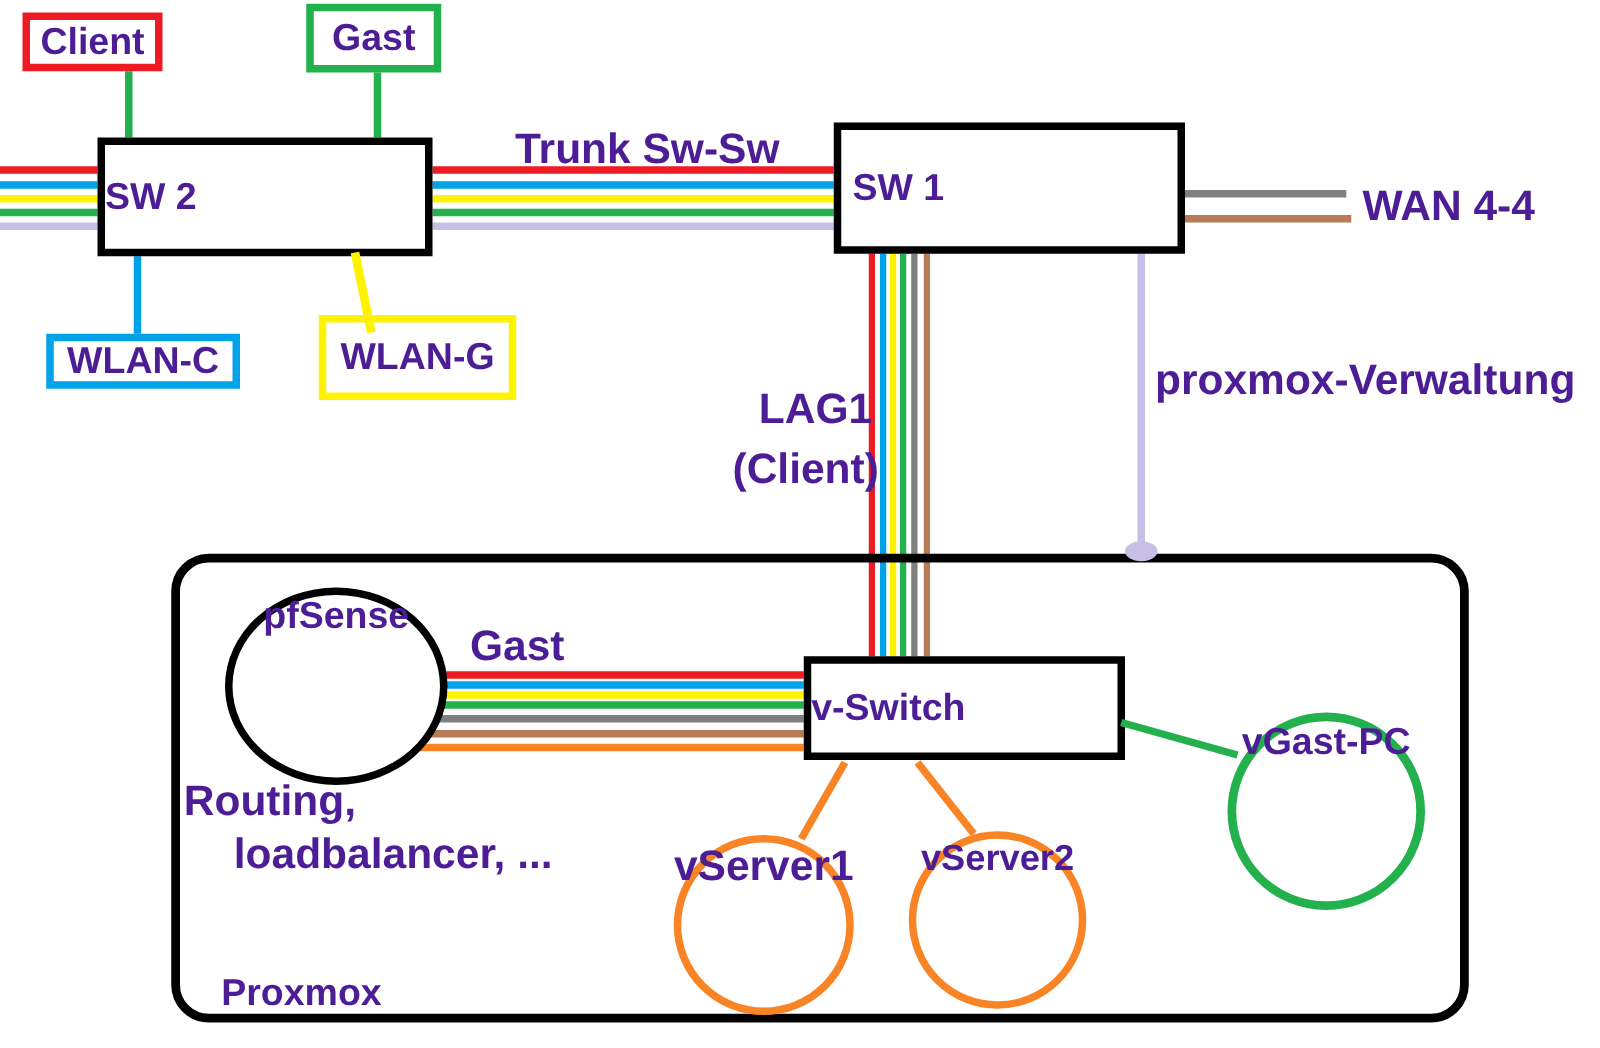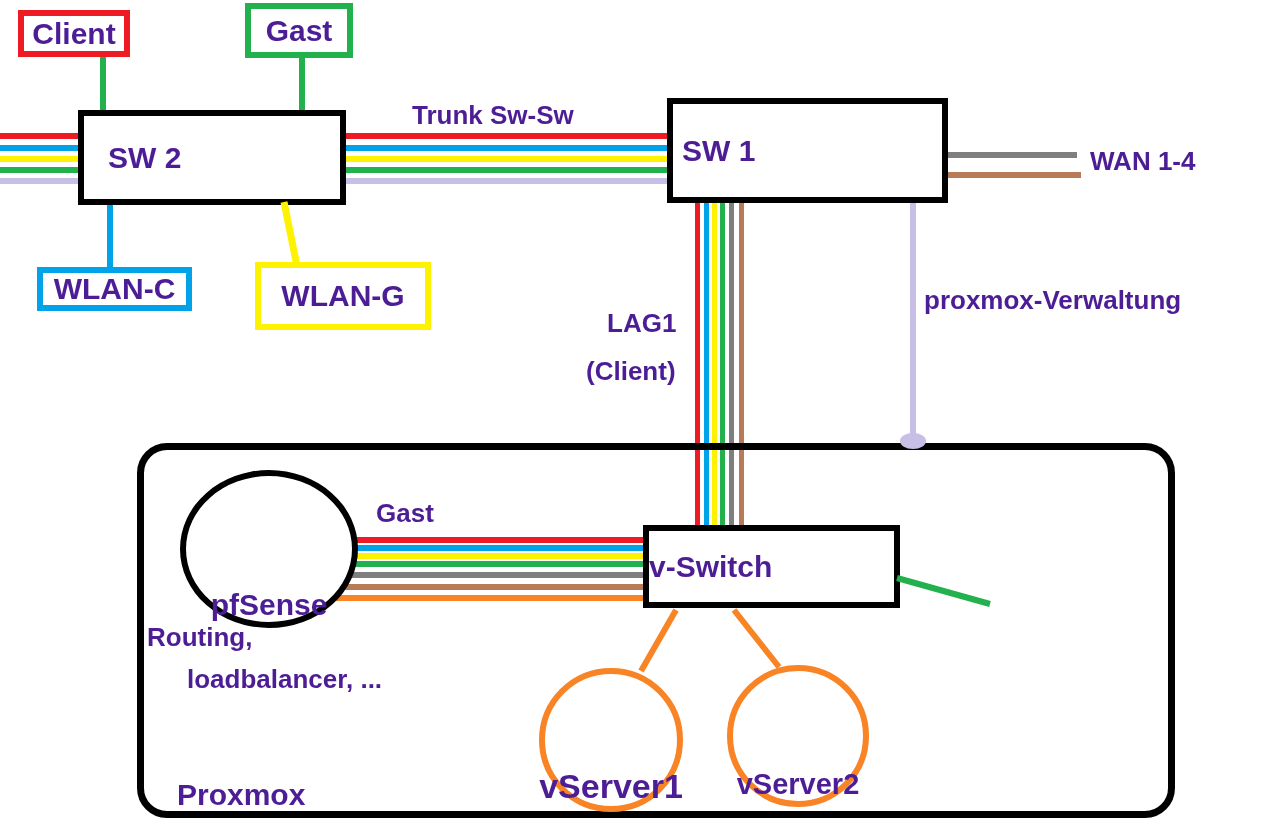--- a/index.html
+++ b/index.html
@@ -16,41 +16,41 @@
   .c-lavender{background:var(--lavender,#C8BFE7);}
   .c-gray{background:var(--gray,#7F7F7F);}
   .c-brown{background:var(--brown,#B97A57);}
   .c-orange{background:var(--orange,#F88425);}
 
   
   .node{position:absolute;background:#fff;display:flex;align-items:center;justify-content:center;
         box-sizing:border-box;z-index:3;font-size:30px;white-space:nowrap;}
   #client{left:18px;top:10px;width:112px;height:47px;border:6px solid var(--red,#ED1C24);}
   #gast{left:245px;top:3px;width:108px;height:55px;border:6px solid var(--green,#22B14C);}
-  #sw2{left:78px;top:110px;width:268px;height:95px;border:6px solid #000;justify-content:flex-start;padding-left:24px;}
+  #sw2{left:78px;top:110px;width:268px;height:95px;border:6px solid #000;justify-content:flex-start;}
   #sw1{left:667px;top:98px;width:281px;height:105px;border:6px solid #000;justify-content:flex-start;padding-left:9px;}
   #wlan-c{left:37px;top:267px;width:155px;height:44px;border:6px solid var(--blue,#00A2E8);}
-  #wlan-g{left:255px;top:262px;width:176px;height:68px;border:6px solid var(--yellow,#FFF200);}
+  #wlan-g{left:255px;top:252px;width:158px;height:68px;border:6px solid var(--yellow,#FFF200);}
   #vswitch{left:643px;top:525px;width:257px;height:83px;border:6px solid #000;justify-content:flex-start;}
 
   
-  .circle{position:absolute;border-radius:50%;background:#fff;display:flex;align-items:flex-end;justify-content:center;
+  .circle{position:absolute;border-radius:50%;background:#fff;display:flex;align-items:flex-start;justify-content:center;
           box-sizing:border-box;z-index:3;font-size:30px;white-space:nowrap;}
   #pfsense{left:180px;top:470px;width:178px;height:158px;border:6px solid #000;}
   #vserver1{left:539px;top:668px;width:144px;height:144px;border:6px solid var(--orange,#F88425);font-size:34px;}
   #vserver2{left:727px;top:665px;width:142px;height:142px;border:6px solid var(--orange,#F88425);font-size:29px;}
   #vgast-pc{left:982px;top:570px;width:158px;height:158px;border:7px solid var(--green,#22B14C);}
 
   
   #proxmox{position:absolute;left:137px;top:443px;width:1038px;height:375px;box-sizing:border-box;
            border:7px solid #000;border-radius:30px;background:transparent;z-index:2;text-align:right;}
   #proxmox-label{position:absolute;left:33px;top:328px;font-size:30px;}
 
   
-  .lbl{position:absolute;font-size:26px;z-index:5;white-space:nowrap;}
+  .lbl{position:absolute;font-size:34px;z-index:5;white-space:nowrap;}
   #lbl-trunk-sw-sw{left:412px;top:100px;}
   #lbl-wan{left:1090px;top:146px;}
   #lbl-lag1{left:607px;top:308px;}
   #lbl-lag1-sub{left:586px;top:356px;}
   #lbl-proxmox-mgmt{left:924px;top:285px;}
   #lbl-trunk{left:376px;top:498px;}
   #lbl-routing{left:147px;top:622px;}
   #lbl-loadbalancer{left:147px;top:664px;margin-left:40px;}
 
   #diag-layer{position:absolute;left:0;top:0;z-index:4;pointer-events:none;}
@@ -124,31 +124,34 @@
   </div>
   <div class="node" id="vswitch">
     <span>v-Switch</span>
   </div>
   <div class="circle" id="vserver1">
     <span>vServer1</span>
   </div>
   <div class="circle" id="vserver2">
     <span>vServer2</span>
   </div>
+  <div class="circle" id="vgast-pc">
+    <span>vGast-PC</span>
+  </div>
 
   <svg id="diag-layer" width="1280" height="838">
     <line x1="284" y1="202" x2="297" y2="266" stroke-width="7" stroke="#FFF200"></line>
     <line x1="897" y1="578" x2="990" y2="604" stroke-width="6" stroke="#22B14C"></line>
     <line x1="676" y1="610" x2="641" y2="671" stroke-width="6" stroke="#F88425"></line>
     <line x1="734" y1="610" x2="779" y2="667" stroke-width="6" stroke="#F88425"></line>
     <ellipse cx="913" cy="441" rx="13" ry="8" fill="#C8BFE7"></ellipse>
   </svg>
 
   <div class="lbl" id="lbl-trunk-sw-sw">Trunk Sw-Sw</div>
-  <div class="lbl" id="lbl-wan">WAN 1-4</div>
+  <div class="lbl" id="lbl-wan">WAN 4-4</div>
   <div class="lbl" id="lbl-lag1">LAG1</div>
   <div class="lbl" id="lbl-lag1-sub">(Client)</div>
   <div class="lbl" id="lbl-proxmox-mgmt">proxmox-Verwaltung</div>
   <div class="lbl" id="lbl-trunk">Gast</div>
   <div class="lbl" id="lbl-routing">Routing,</div>
   <div class="lbl" id="lbl-loadbalancer">loadbalancer, ...</div>
 
 </div>
 
 </body></html>

